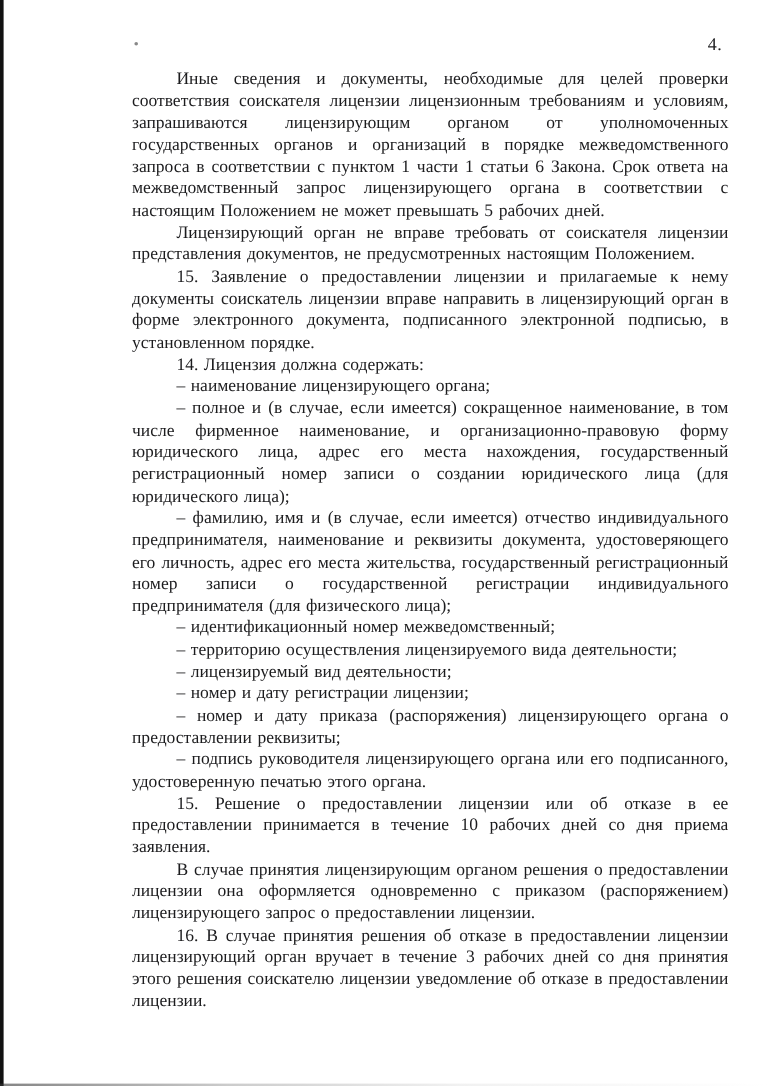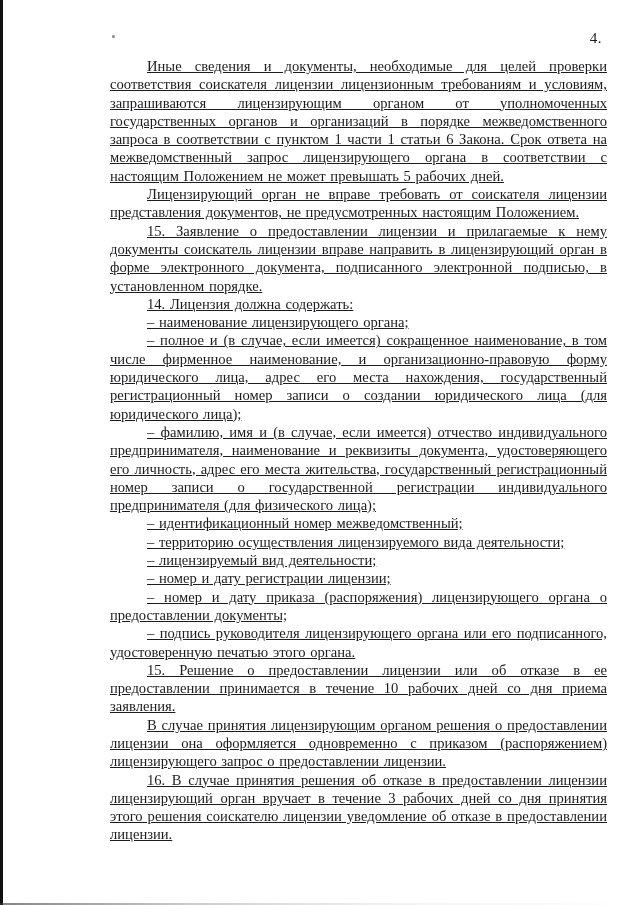--- a/index.html
+++ b/index.html
@@ -53,21 +53,20 @@
     letter-spacing: 0.5px;
   }
   .text-block {
     position: absolute;
     left: 110px;
     top: 57px;
     width: 497px;
     font-size: 14.6px;
     line-height: 18.3px;
     text-align: justify;
-    text-decoration: underline;
   }
   .text-block p {
     margin: 0;
     padding: 0;
     text-indent: 37px;
     word-spacing: 1px;
   }
 </style>
 </head>
 <body>
@@ -84,19 +83,19 @@
     <p>Лицензирующий орган не вправе требовать от соискателя лицензии представления документов, не предусмотренных настоящим Положением.</p>
     <p>15. Заявление о предоставлении лицензии и прилагаемые к нему документы соискатель лицензии вправе направить в лицензирующий орган в форме электронного документа, подписанного электронной подписью, в установленном порядке.</p>
     <p>14. Лицензия должна содержать:</p>
     <p>– наименование лицензирующего органа;</p>
     <p>– полное и (в случае, если имеется) сокращенное наименование, в том числе фирменное наименование, и организационно-правовую форму юридического лица, адрес его места нахождения, государственный регистрационный номер записи о создании юридического лица (для юридического лица);</p>
     <p>– фамилию, имя и (в случае, если имеется) отчество индивидуального предпринимателя, наименование и реквизиты документа, удостоверяющего его личность, адрес его места жительства, государственный регистрационный номер записи о государственной регистрации индивидуального предпринимателя (для физического лица);</p>
     <p>– идентификационный номер межведомственный;</p>
     <p>– территорию осуществления лицензируемого вида деятельности;</p>
     <p>– лицензируемый вид деятельности;</p>
     <p>– номер и дату регистрации лицензии;</p>
-    <p>– номер и дату приказа (распоряжения) лицензирующего органа о предоставлении документы;</p>
+    <p>– номер и дату приказа (распоряжения) лицензирующего органа о предоставлении реквизиты;</p>
     <p>– подпись руководителя лицензирующего органа или его подписанного, удостоверенную печатью этого органа.</p>
     <p>15. Решение о предоставлении лицензии или об отказе в ее предоставлении принимается в течение 10 рабочих дней со дня приема заявления.</p>
     <p>В случае принятия лицензирующим органом решения о предоставлении лицензии она оформляется одновременно с приказом (распоряжением) лицензирующего запрос о предоставлении лицензии.</p>
     <p>16. В случае принятия решения об отказе в предоставлении лицензии лицензирующий орган вручает в течение 3 рабочих дней со дня принятия этого решения соискателю лицензии уведомление об отказе в предоставлении лицензии.</p>
   </div>
 </div>
 
 </body></html>

